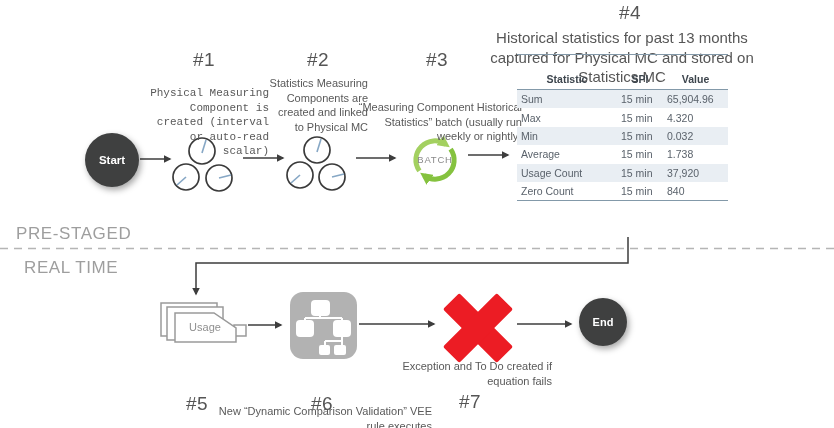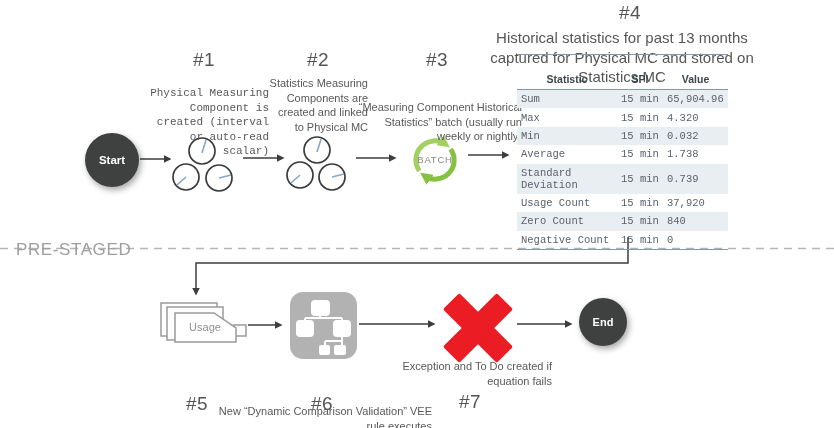--- a/index.html
+++ b/index.html
@@ -28,21 +28,21 @@
     table-layout:fixed;
   }
   table.stats col.c1 { width:100px; }
   table.stats col.c2 { width:46px; }
   table.stats col.c3 { width:65px; }
   table.stats th {
     text-align:center; font-weight:bold; color:#3d454d;
     padding:18px 4px 4px 4px;
     border-top:1.5px solid #8399a9; border-bottom:1.5px solid #8399a9;margin-top:12px;
   }
-  table.stats td { padding:3.2px 4px;font-family:Liberation Mono, monospace; }
+  table.stats td { padding:3.2px 4px; }
   table.stats tbody tr:nth-child(odd) { background:#e9eef3; }
   table.stats tbody tr:last-child td { border-bottom:1.5px solid #8399a9; }
   svg.overlay { position:absolute; left:0; top:0; }
 </style>
 </head>
 <body>
 
 <div class="canvas">
 
   <svg class="overlay" width="834" height="428" viewBox="0 0 834 428">
@@ -131,21 +131,22 @@
       <rect x="-38" y="-11.5" width="76" height="23" rx="2" fill="#ec1c24" transform="rotate(45)"></rect>
       <rect x="-38" y="-11.5" width="76" height="23" rx="2" fill="#ec1c24" transform="rotate(-45)"></rect>
     </g>
 
     <g>
       <circle cx="603" cy="322" r="24" fill="#3f4040" style="filter:drop-shadow(2px 3px 3px rgba(0,0,0,0.35))"></circle>
       <text x="603" y="326" text-anchor="middle" fill="#ffffff" font-size="11" font-weight="bold">End</text>
     </g>
   </svg>
 
-  <div class="section-label" style="left:16px; top:224px;margin-top:16px;">PRE-STAGED</div>
+  <div class="section-label" style="left:16px; top:224px;">PRE-STAGED</div>
+  <div class="section-label" style="left:24px; top:258px;">REAL TIME</div>
 
   <div class="step-id" style="left:179px; top:49px; width:50px;">#1</div>
   <div class="step-id" style="left:293px; top:49px; width:50px;">#2</div>
   <div class="step-id" style="left:412px; top:49px; width:50px;">#3</div>
   <div class="step-id" style="left:605px; top:2px; width:50px;">#4</div>
   <div class="step-id" style="left:172px; top:393px; width:50px;">#5</div>
   <div class="step-id" style="left:297px; top:393px; width:50px;">#6</div>
   <div class="step-id" style="left:445px; top:391px; width:50px;">#7</div>
 
   <div class="txt" style="left:139px; top:86px; width:130px;font-family:Liberation Mono, monospace;">Physical Measuring Component is created (interval or auto-read scalar)</div>
@@ -183,35 +184,25 @@
         <td>Min</td>
         <td>15 min</td>
         <td>0.032</td>
       </tr>
       <tr>
         <td>Average</td>
         <td>15 min</td>
         <td>1.738</td>
       </tr>
       <tr>
-        <td>Standard Deviation</td>
-        <td>15 min</td>
-        <td>0.739</td>
-      </tr>
-      <tr>
         <td>Usage Count</td>
         <td>15 min</td>
         <td>37,920</td>
       </tr>
       <tr>
         <td>Zero Count</td>
         <td>15 min</td>
         <td>840</td>
-      </tr>
-      <tr>
-        <td>Negative Count</td>
-        <td>15 min</td>
-        <td>0</td>
       </tr>
     </tbody>
   </table>
 
 </div>
 
 </body></html>

